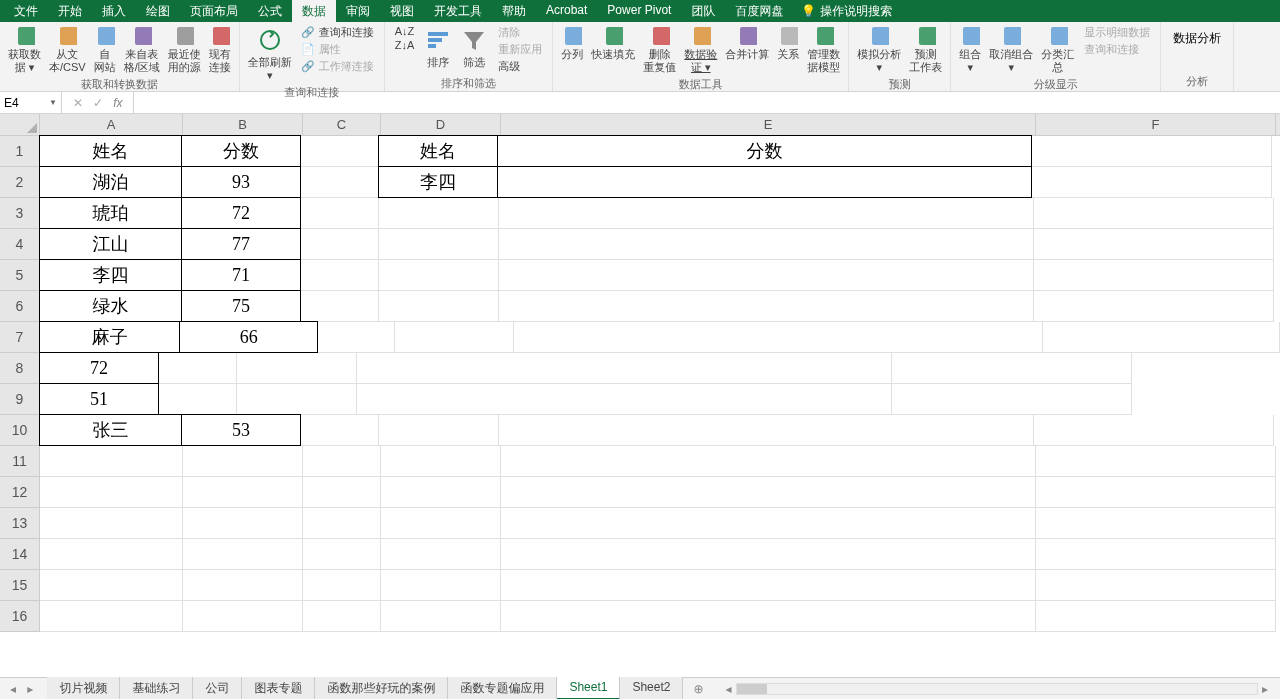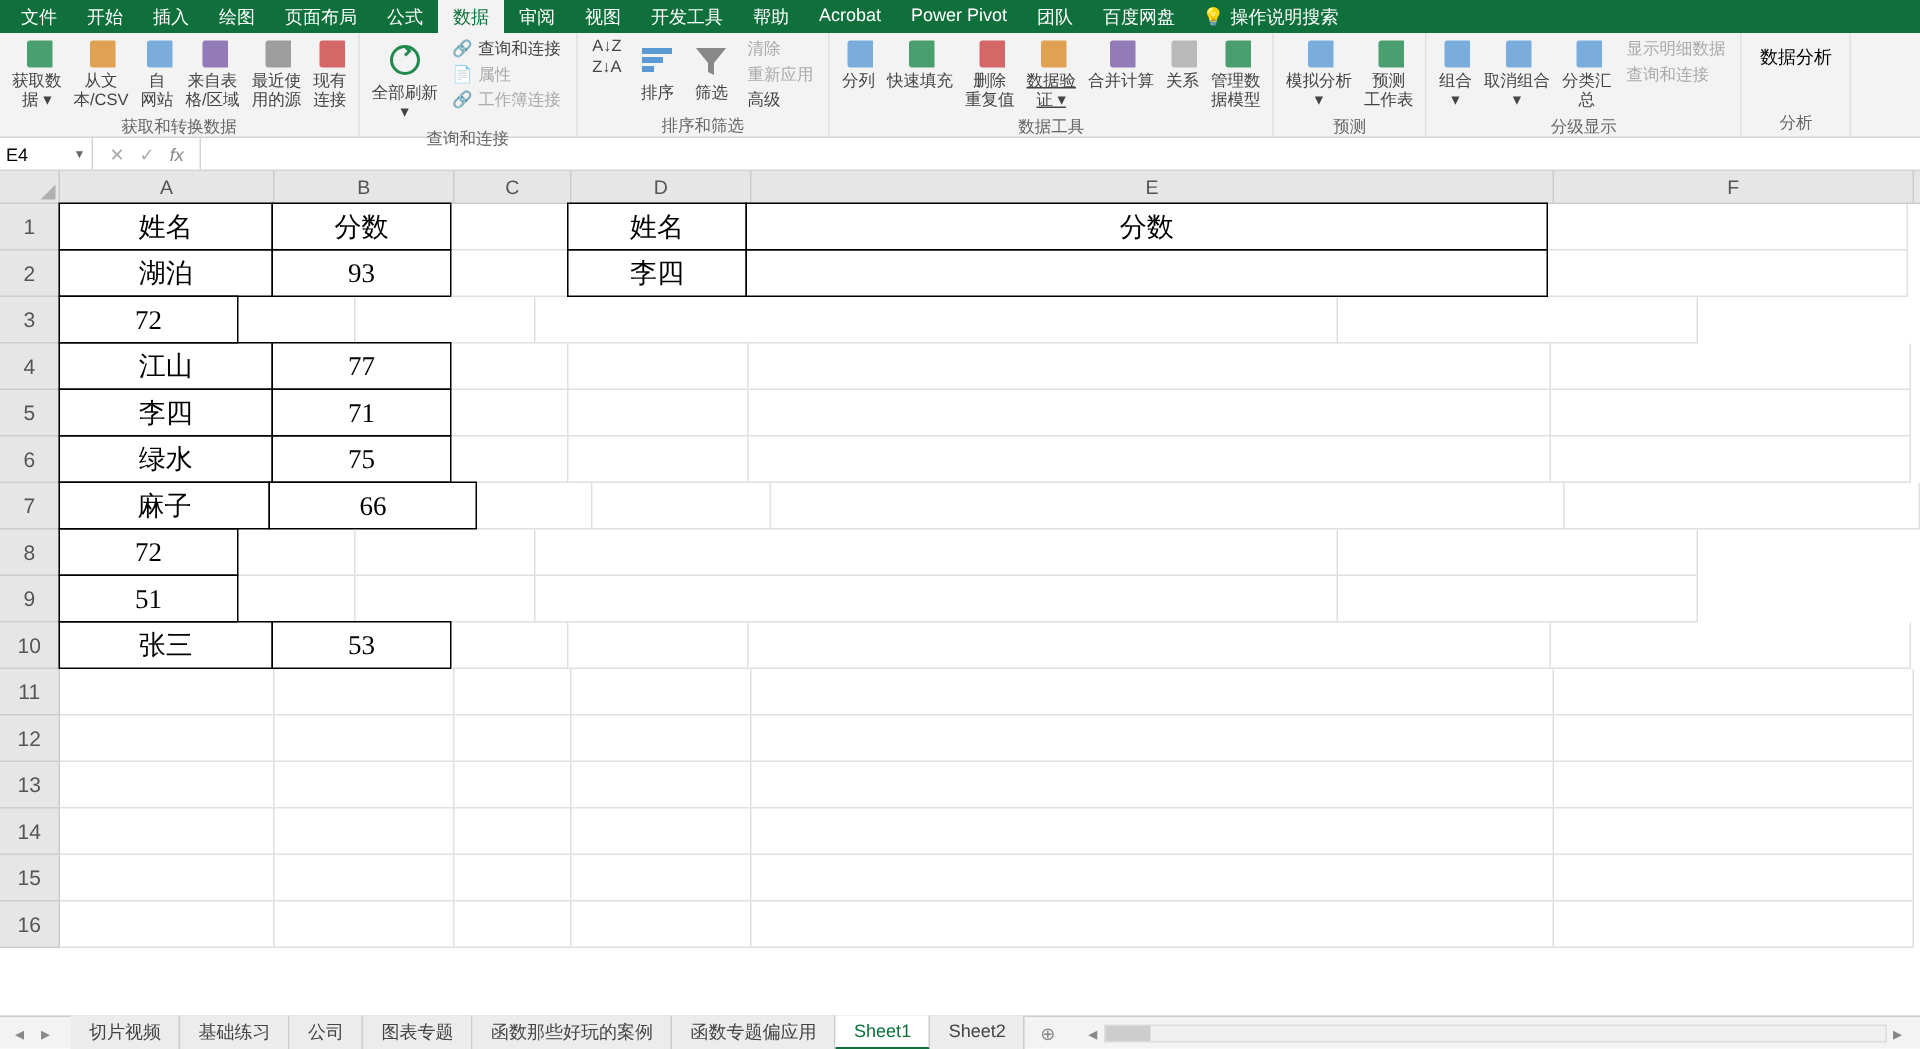--- a/index.html
+++ b/index.html
@@ -413,20 +413,21 @@
       </div>
       <div class="cell-row">
         <div class="cell colA bordered" style="width: 143px;">湖泊</div>
         <div class="cell colB bordered" style="width: 120px;">93</div>
         <div class="cell colC" style="width: 78px;"></div>
         <div class="cell colD bordered" style="width: 120px;">李四</div>
         <div class="cell colE bordered" style="width: 535px;"></div>
         <div class="cell colF" style="width: 240px;"></div>
       </div>
       <div class="cell-row">
+        <div class="cell colA bordered" style="width: 143px;">琥珀</div>
         <div class="cell colB bordered" style="width: 120px;">72</div>
         <div class="cell colC" style="width: 78px;"></div>
         <div class="cell colD" style="width: 120px;"></div>
         <div class="cell colE" style="width: 535px;"></div>
         <div class="cell colF" style="width: 240px;"></div>
       </div>
       <div class="cell-row">
         <div class="cell colA bordered" style="width: 143px;">江山</div>
         <div class="cell colB bordered" style="width: 120px;">77</div>
         <div class="cell colC" style="width: 78px;"></div>

